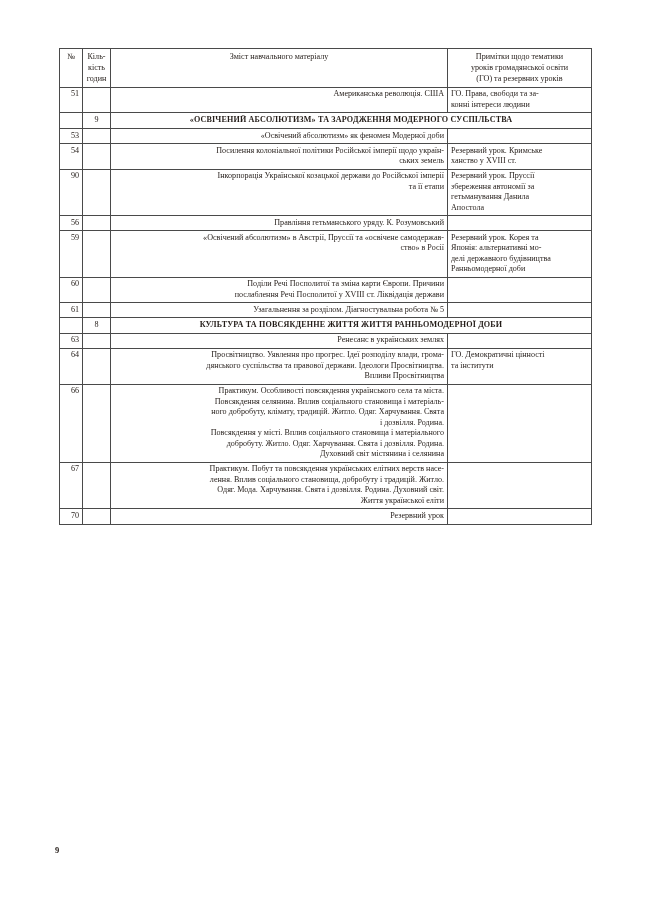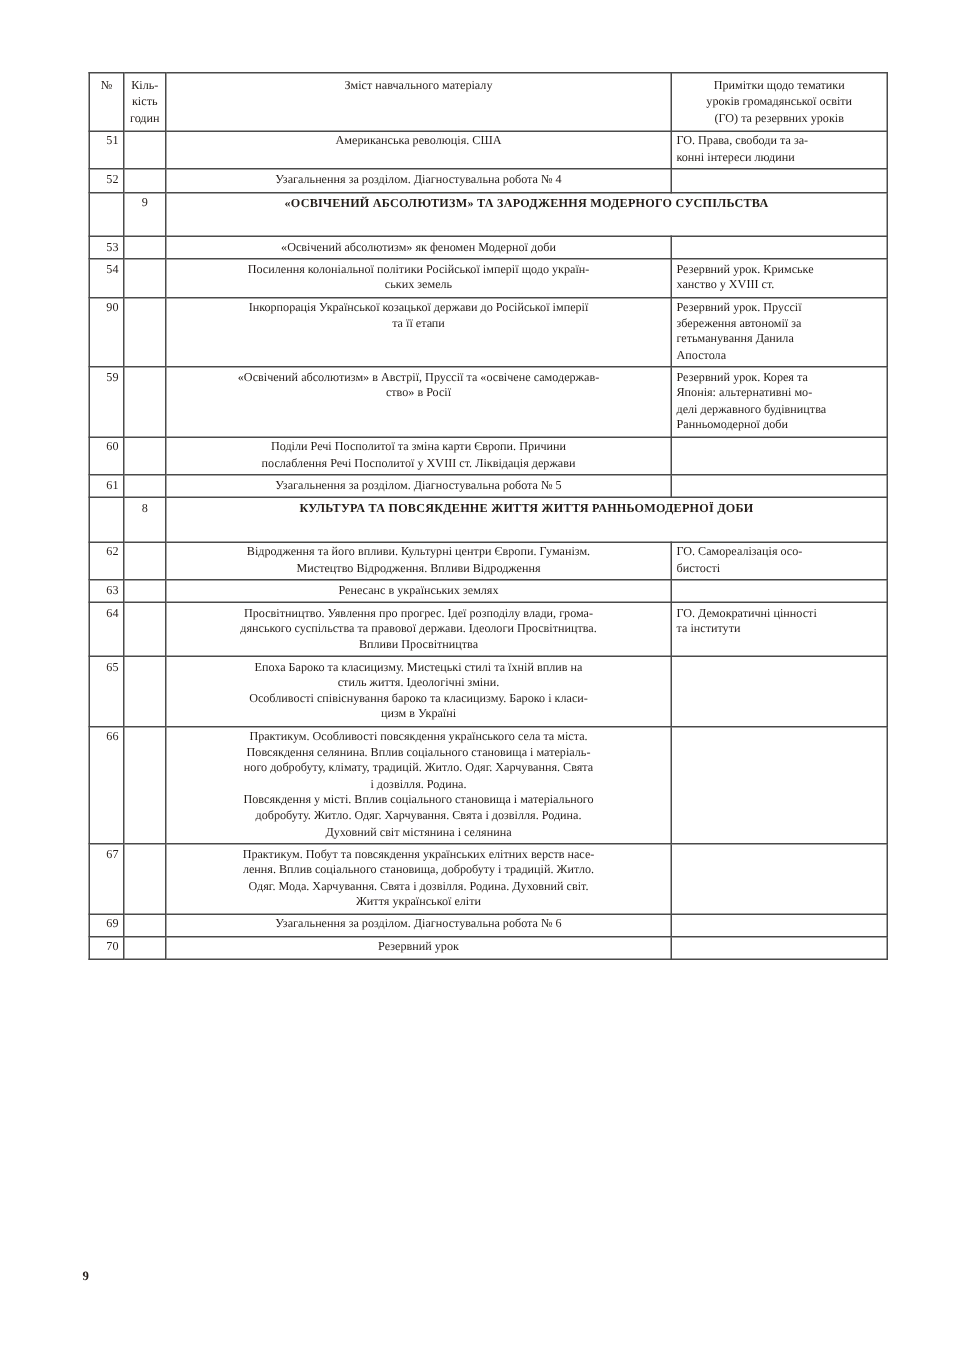--- a/index.html
+++ b/index.html
@@ -54,29 +54,29 @@
   td.num {
     text-align: right;
     vertical-align: middle;
     font-weight: normal;
   }
   td.hours {
     text-align: center;
     vertical-align: middle;
     font-weight: bold;
   }
-  td.content { text-align: center; }
+  td.content { text-align: right; }
   td.notes   { text-align: left; }
   tr.section td.section-title {
     text-align: center;
     font-weight: bold;
     vertical-align: middle;
     letter-spacing: 0.02em;
     padding-top: 2px;
-    padding-bottom: 16px;
+    padding-bottom: 2px;
   }
   .page-number {
     position: absolute;
     left: 55px;
     top: 845px;
     font-size: 8.5px;
     font-weight: bold;
     color: #231c18;
   }
   .pl { white-space: pre-line; }
@@ -106,26 +106,20 @@
       </tr>
     </thead>
     <tbody id="table-body">
         <tr>
           <td class="num">51</td>
           <td class="hours"></td>
           <td class="content pl">Американська революція. США</td>
           <td class="notes pl">ГО. Права, свободи та за-
 конні інтереси людини</td>
         </tr>
-        <tr>
-          <td class="num">52</td>
-          <td class="hours"></td>
-          <td class="content pl">Узагальнення за розділом. Діагностувальна робота № 4</td>
-          <td class="notes pl"></td>
-        </tr>
         <tr class="section">
           <td class="num"></td>
           <td class="hours">9</td>
           <td class="section-title" colspan="2">«ОСВІЧЕНИЙ АБСОЛЮТИЗМ» ТА ЗАРОДЖЕННЯ МОДЕРНОГО СУСПІЛЬСТВА</td>
         </tr>
         <tr>
           <td class="num">53</td>
           <td class="hours"></td>
           <td class="content pl">«Освічений абсолютизм» як феномен Модерної доби</td>
           <td class="notes pl"></td>
@@ -142,20 +136,26 @@
           <td class="num">90</td>
           <td class="hours"></td>
           <td class="content pl">Інкорпорація Української козацької держави до Російської імперії
 та її етапи</td>
           <td class="notes pl">Резервний урок. Пруссії
 збереження автономії за
 гетьманування Данила
 Апостола</td>
         </tr>
         <tr>
+          <td class="num">56</td>
+          <td class="hours"></td>
+          <td class="content pl">Правління гетьманського уряду. К. Розумовський</td>
+          <td class="notes pl"></td>
+        </tr>
+        <tr>
           <td class="num">59</td>
           <td class="hours"></td>
           <td class="content pl">«Освічений абсолютизм» в Австрії, Пруссії та «освічене самодержав-
 ство» в Росії</td>
           <td class="notes pl">Резервний урок. Корея та
 Японія: альтернативні мо-
 делі державного будівництва
 Ранньомодерної доби</td>
         </tr>
         <tr>
@@ -170,50 +170,33 @@
           <td class="hours"></td>
           <td class="content pl">Узагальнення за розділом. Діагностувальна робота № 5</td>
           <td class="notes pl"></td>
         </tr>
         <tr class="section">
           <td class="num"></td>
           <td class="hours">8</td>
           <td class="section-title" colspan="2">КУЛЬТУРА ТА ПОВСЯКДЕННЕ ЖИТТЯ ЖИТТЯ РАННЬОМОДЕРНОЇ ДОБИ</td>
         </tr>
         <tr>
-          <td class="num">62</td>
-          <td class="hours"></td>
-          <td class="content pl">Відродження та його впливи. Культурні центри Європи. Гуманізм.
-Мистецтво Відродження. Впливи Відродження</td>
-          <td class="notes pl">ГО. Самореалізація осо-
-бистості</td>
-        </tr>
-        <tr>
           <td class="num">63</td>
           <td class="hours"></td>
           <td class="content pl">Ренесанс в українських землях</td>
           <td class="notes pl"></td>
         </tr>
         <tr>
           <td class="num">64</td>
           <td class="hours"></td>
           <td class="content pl">Просвітництво. Уявлення про прогрес. Ідеї розподілу влади, грома-
 дянського суспільства та правової держави. Ідеологи Просвітництва.
 Впливи Просвітництва</td>
           <td class="notes pl">ГО. Демократичні цінності
 та інститути</td>
-        </tr>
-        <tr>
-          <td class="num">65</td>
-          <td class="hours"></td>
-          <td class="content pl">Епоха Бароко та класицизму. Мистецькі стилі та їхній вплив на
-стиль життя. Ідеологічні зміни.
-Особливості співіснування бароко та класицизму. Бароко і класи-
-цизм в Україні</td>
-          <td class="notes pl"></td>
         </tr>
         <tr>
           <td class="num">66</td>
           <td class="hours"></td>
           <td class="content pl">Практикум. Особливості повсякдення українського села та міста.
 Повсякдення селянина. Вплив соціального становища і матеріаль-
 ного добробуту, клімату, традицій. Житло. Одяг. Харчування. Свята
 і дозвілля. Родина.
 Повсякдення у місті. Вплив соціального становища і матеріального
 добробуту. Житло. Одяг. Харчування. Свята і дозвілля. Родина.
@@ -223,26 +206,20 @@
         <tr>
           <td class="num">67</td>
           <td class="hours"></td>
           <td class="content pl">Практикум. Побут та повсякдення  українських елітних верств насе-
 лення. Вплив соціального становища, добробуту і традицій. Житло.
 Одяг. Мода. Харчування. Свята і дозвілля. Родина. Духовний світ.
 Життя української еліти</td>
           <td class="notes pl"></td>
         </tr>
         <tr>
-          <td class="num">69</td>
-          <td class="hours"></td>
-          <td class="content pl">Узагальнення за розділом. Діагностувальна робота № 6</td>
-          <td class="notes pl"></td>
-        </tr>
-        <tr>
           <td class="num">70</td>
           <td class="hours"></td>
           <td class="content pl">Резервний урок</td>
           <td class="notes pl"></td>
         </tr>
       </tbody>
   </table>
 
   <div class="page-number">9</div>
 

